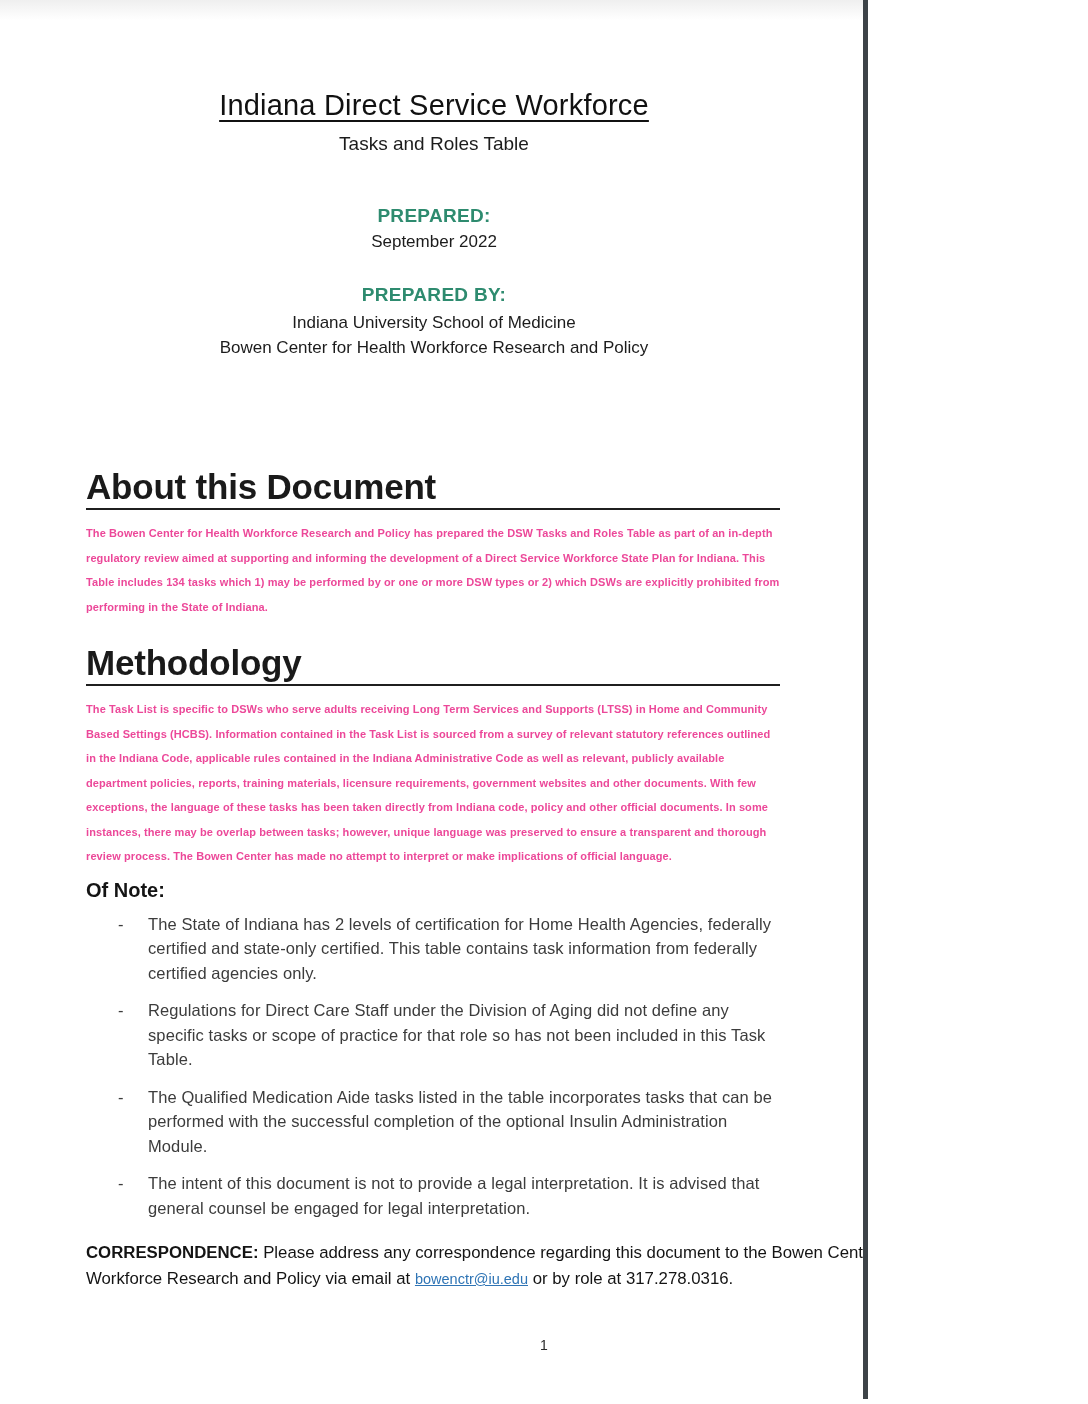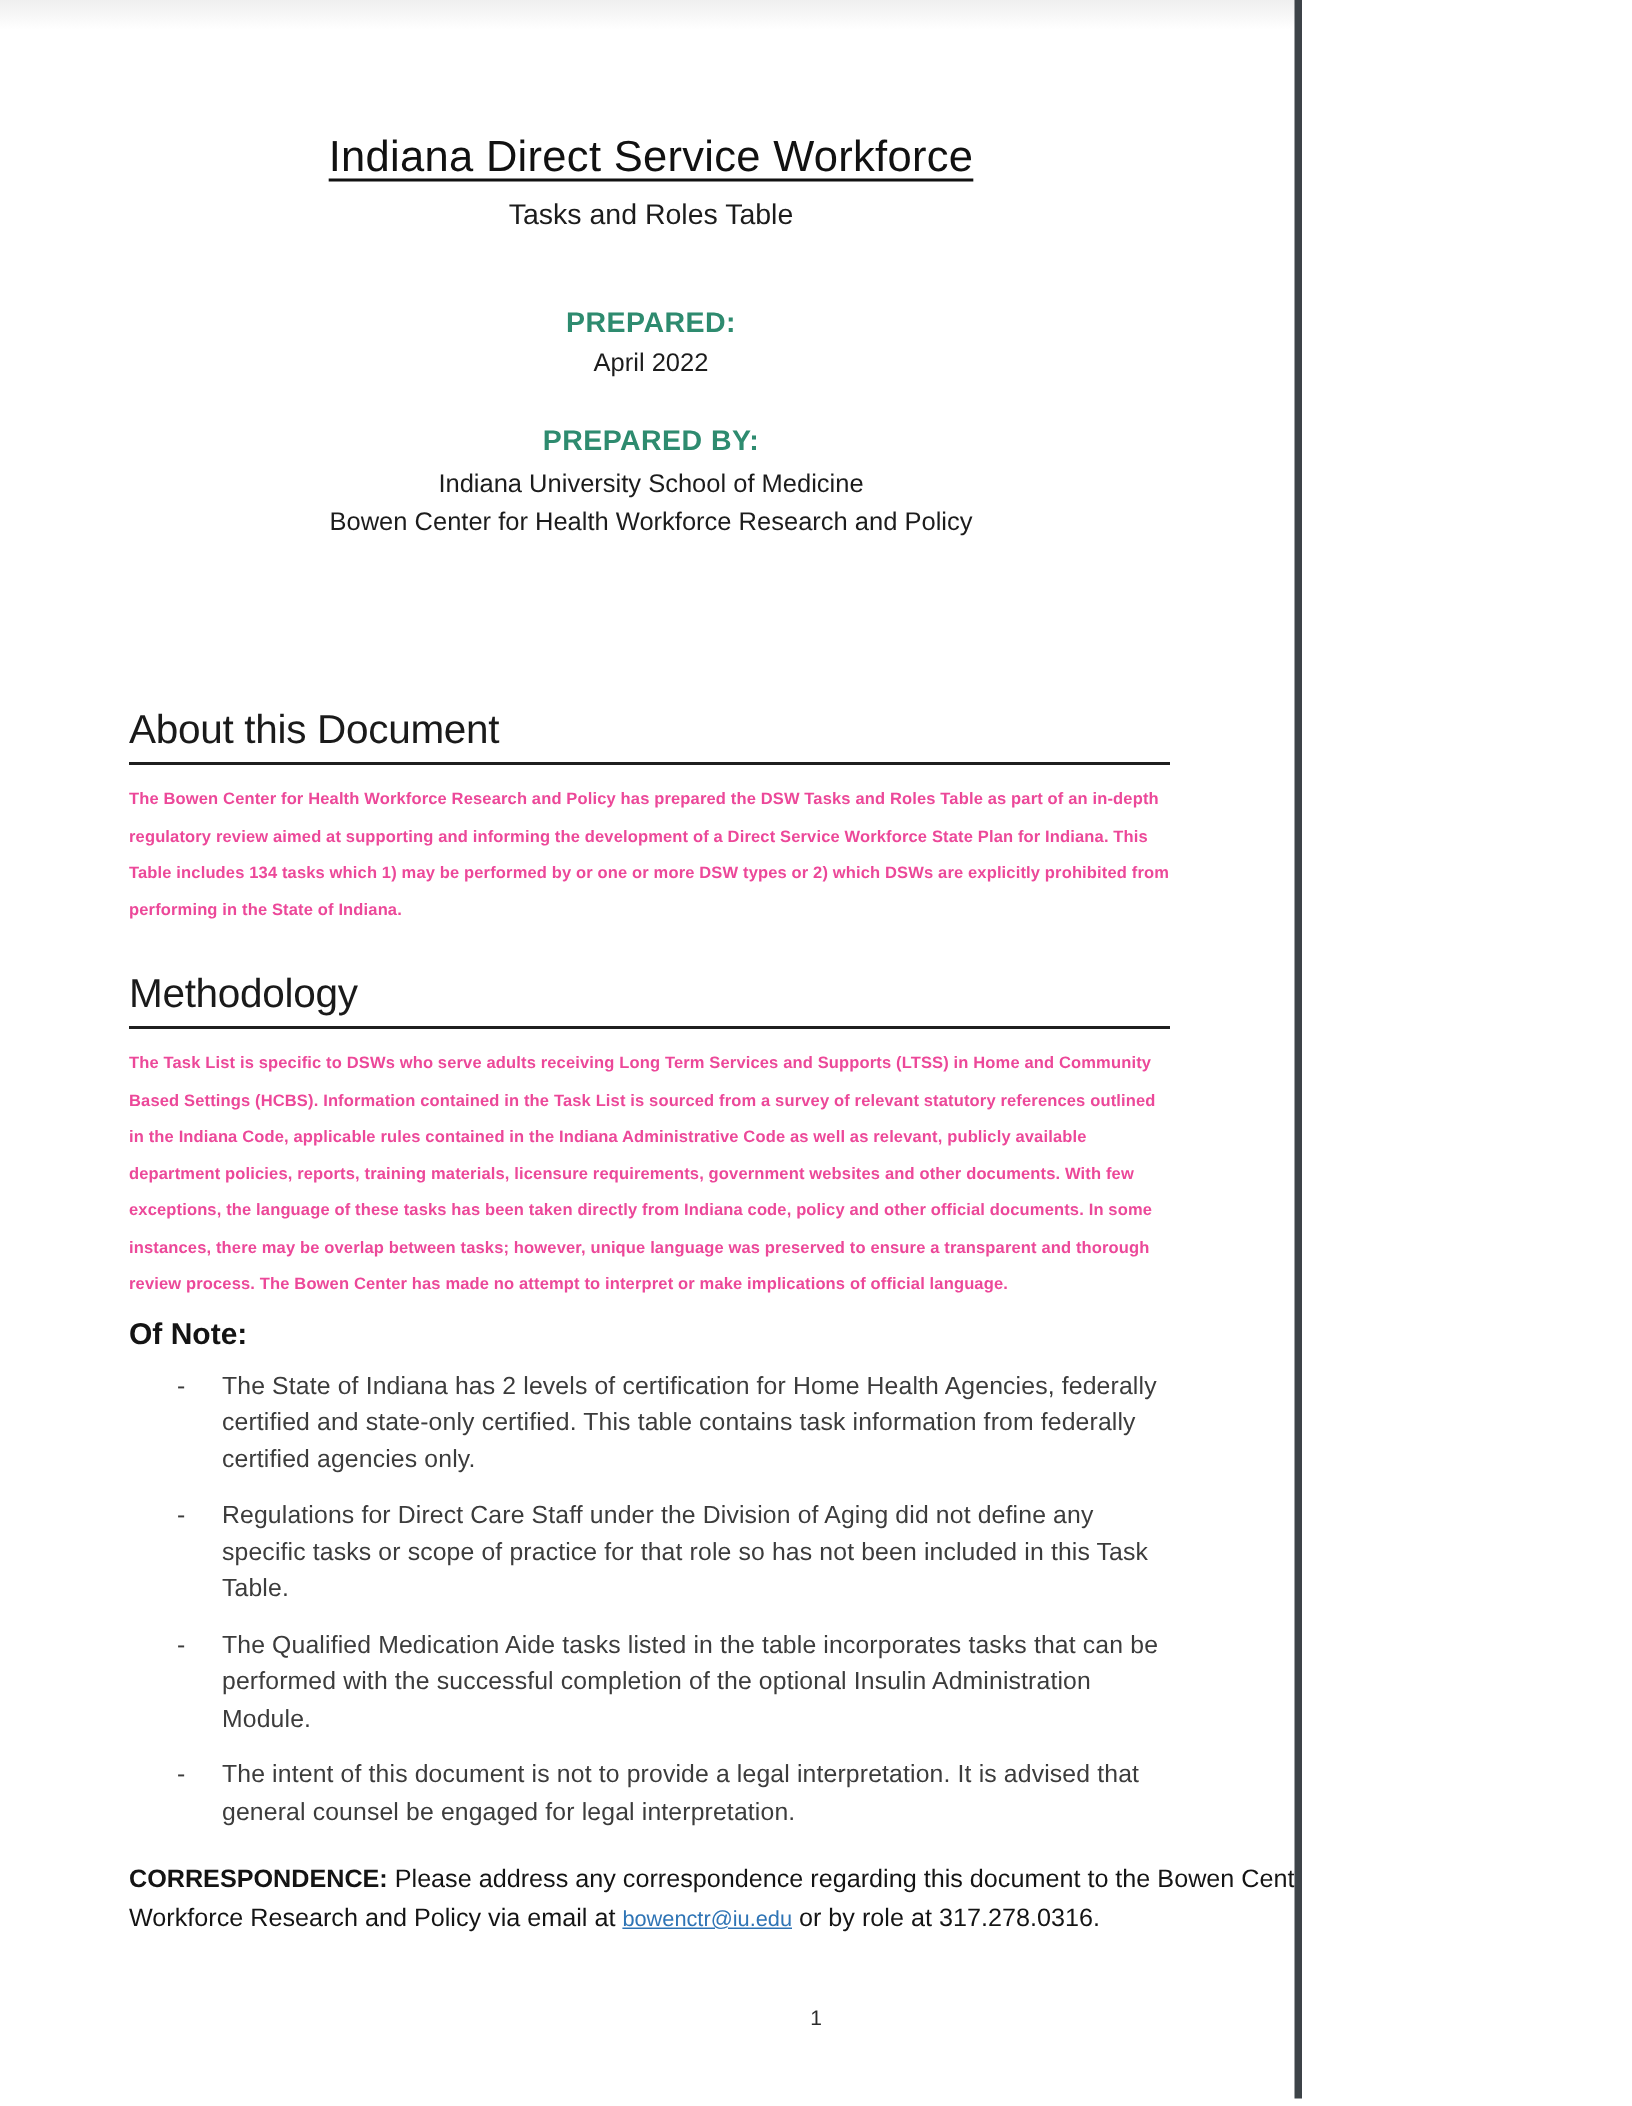--- a/index.html
+++ b/index.html
@@ -31,21 +31,21 @@
     margin-top:48px; letter-spacing:0.3px;text-align:center;
   }
   .prepared-value{ font-size:17px; line-height:24px; color:#1c1c1c; margin-top:2px; }
   .preparedby-label{
     font-size:19px; line-height:24px; font-weight:bold; color:#2E8B6F;
     margin-top:29px; letter-spacing:0.3px;
   }
   .preparedby-lines{ font-size:17px; line-height:25px; color:#1c1c1c; margin-top:3px; }
   .content{ margin:0 88px 0 86px; }
   .section-heading{
-    font-size:27px; line-height:33px; font-weight:400; color:#1a1a1a;
+    font-size:35px; line-height:33px; font-weight:700; color:#1a1a1a;
     letter-spacing:-0.2px;
     border-bottom:2px solid #1f1f1f; padding-bottom:5px;
   }
   .section-about{ margin-top:110px; }
   .section-methodology{ margin-top:27px; }
   .body-text{
     font-size:11px; line-height:24.5px; color:#ec4899;
     margin-top:11px; letter-spacing:0.1px;font-weight:bold;
   }
   .ofnote-heading{
@@ -74,21 +74,21 @@
 </head>
 <body>
 
 <div class="page">
   <div class="top-shade"></div>
 
   <div class="title-block">
     <div class="doc-title">Indiana Direct Service Workforce</div>
     <div class="doc-subtitle">Tasks and Roles Table</div>
     <div class="prepared-label">PREPARED:</div>
-    <div class="prepared-value">April 2022</div>
+    <div class="prepared-value">September 2022</div>
     <div class="preparedby-label">PREPARED BY:</div>
     <div class="preparedby-lines">
       <div>Indiana University School of Medicine</div>
       <div>Bowen Center for Health Workforce Research and Policy</div>
     </div>
   </div>
 
   <div class="content">
 
     <div class="section-about">

